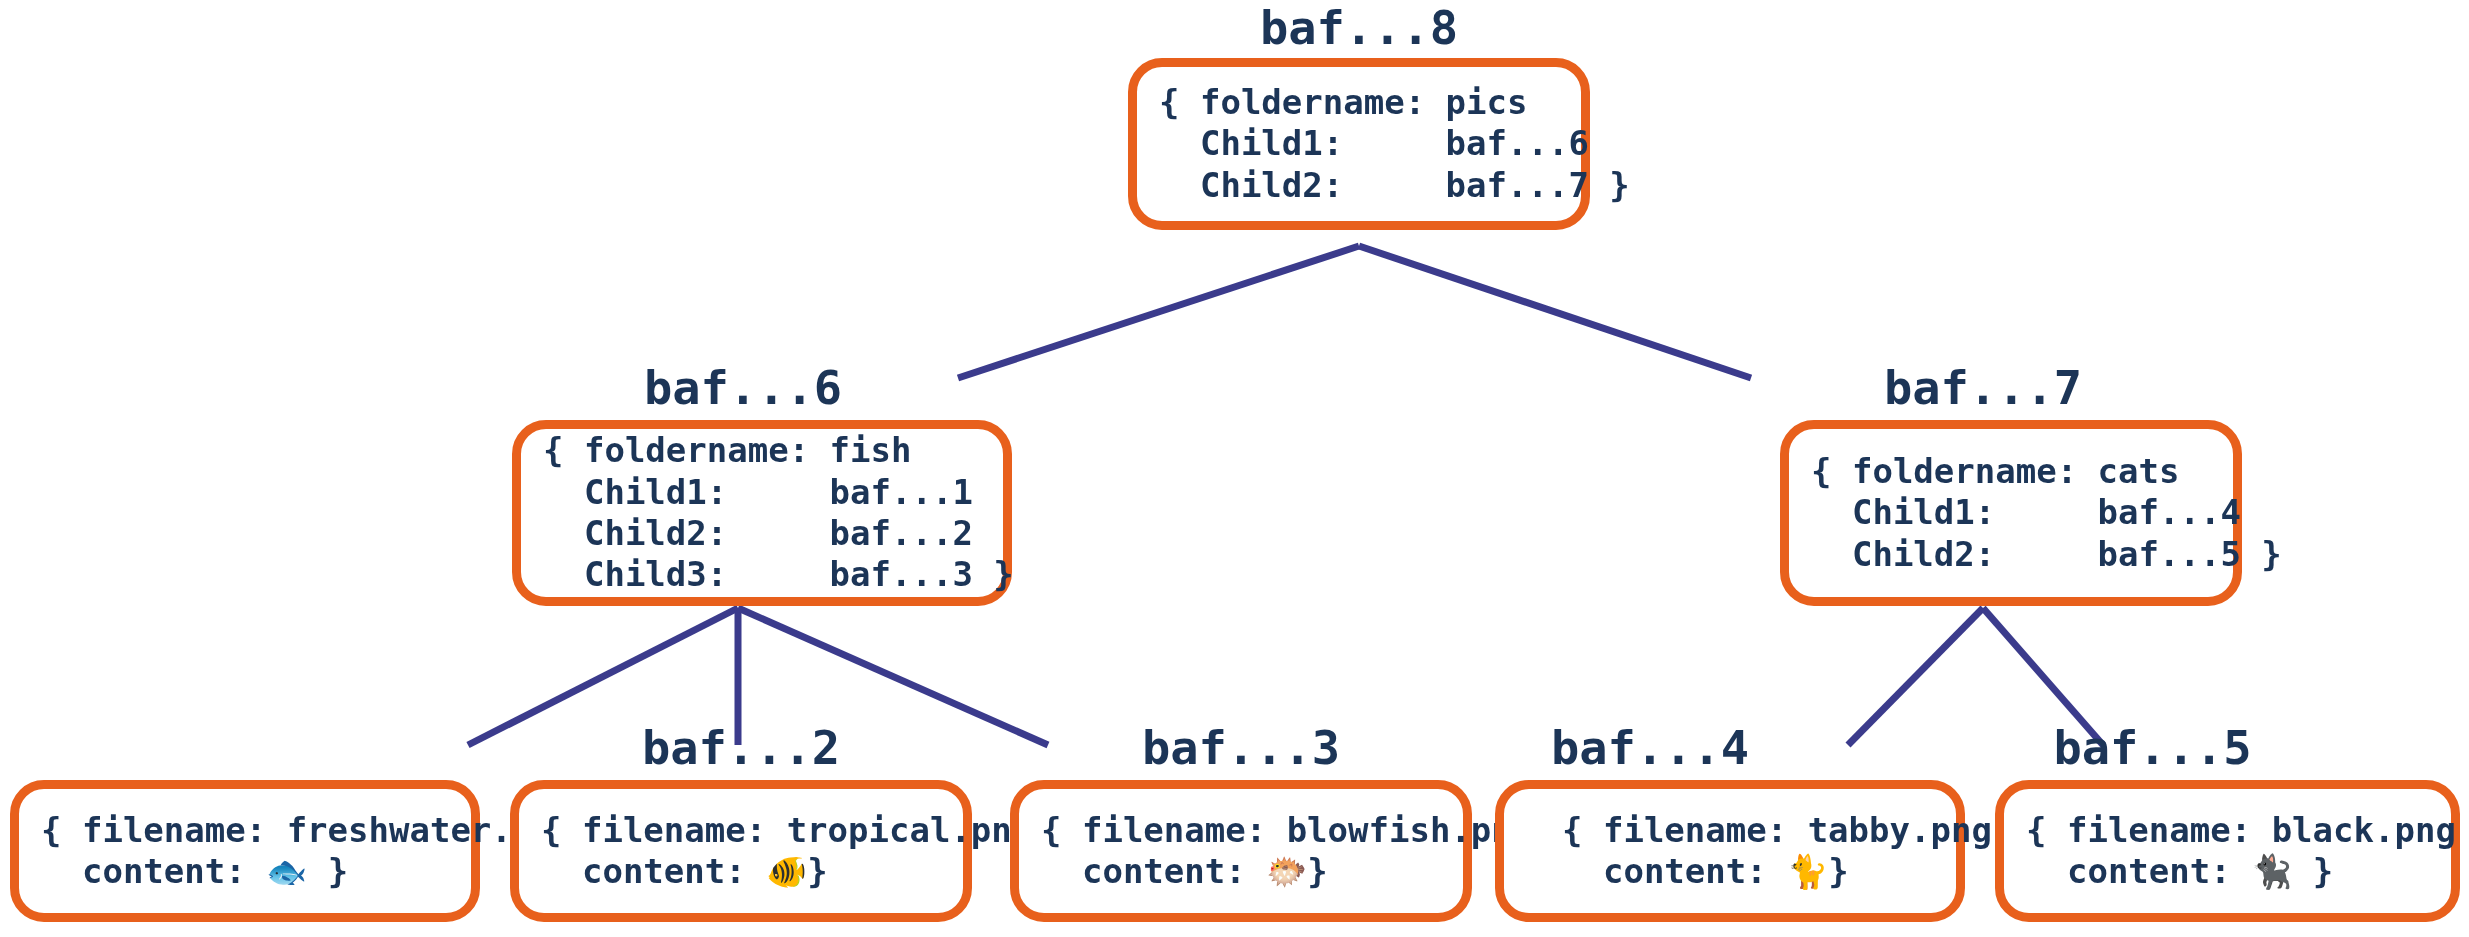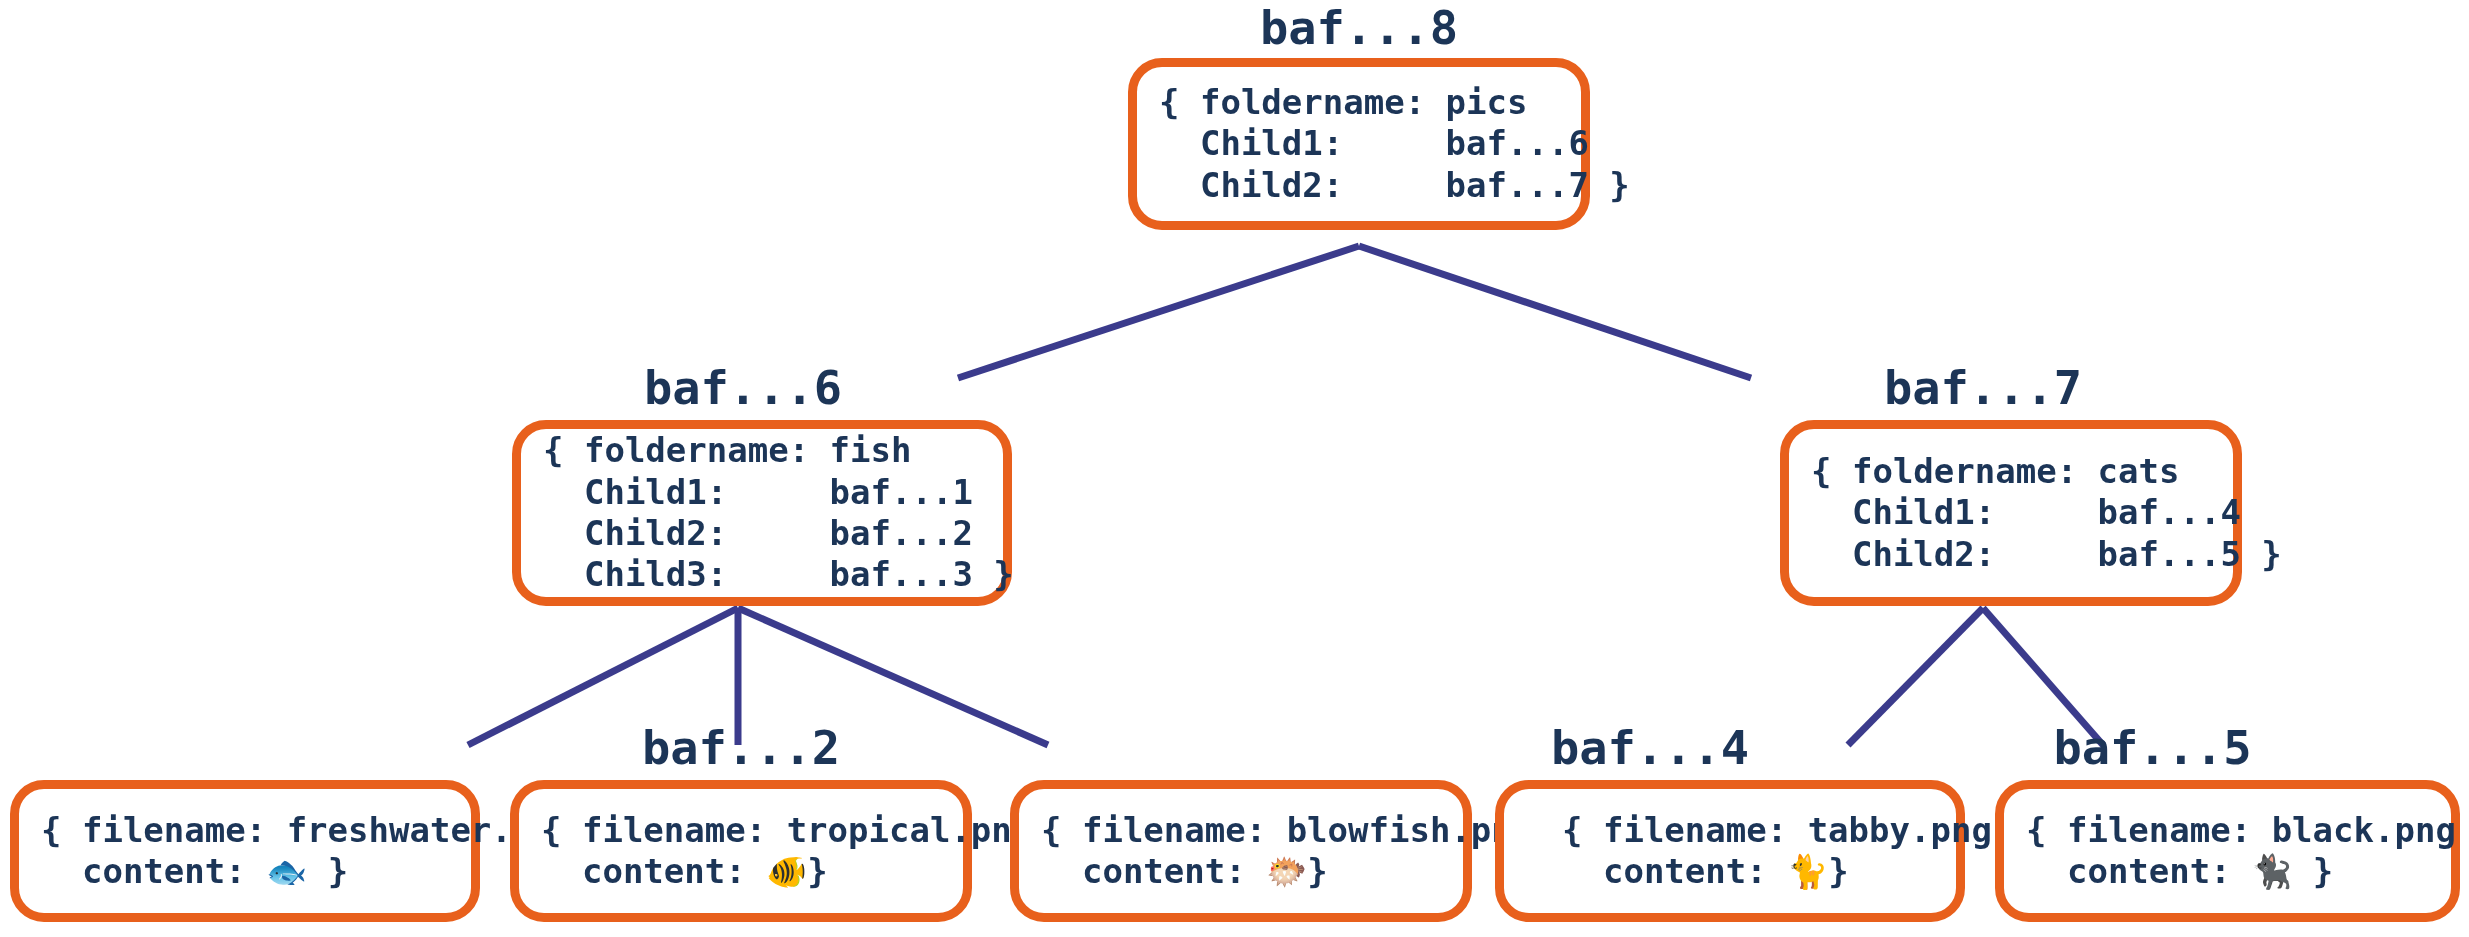--- a/index.html
+++ b/index.html
@@ -117,20 +117,21 @@
 
   <div class="node" style="left:510px; top:720px; width:462px; height:202px;">
     <div class="node-label" style="top:0px;">baf...2</div>
     <div class="node-box" style="left:0px; top:60px; width:462px; height:142px;">
       <div class="node-body"><span>{ filename: tropical.png</span>
 <span>  content: </span><span class="emoji">🐠</span><span>}</span></div>
     </div>
   </div>
 
   <div class="node" style="left:1010px; top:720px; width:462px; height:202px;">
+    <div class="node-label" style="top:0px;">baf...3</div>
     <div class="node-box" style="left:0px; top:60px; width:462px; height:142px;">
       <div class="node-body"><span>{ filename: blowfish.png</span>
 <span>  content: </span><span class="emoji">🐡</span><span>}</span></div>
     </div>
   </div>
 
   <div class="node" style="left:1495px; top:720px; width:470px; height:202px;">
     <div class="node-label" style="top:0px; left:-80px; width:470px;">baf...4</div>
     <div class="node-box" style="left:0px; top:60px; width:470px; height:142px;padding-left:36px;">
       <div class="node-body"><span>{ filename: tabby.png</span>

